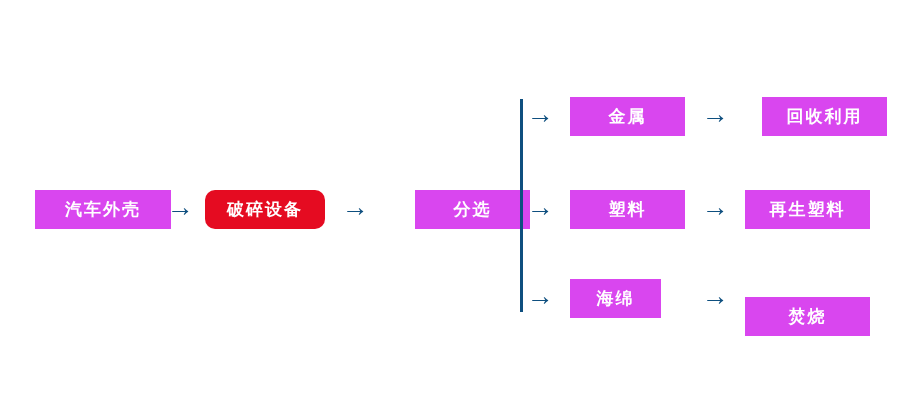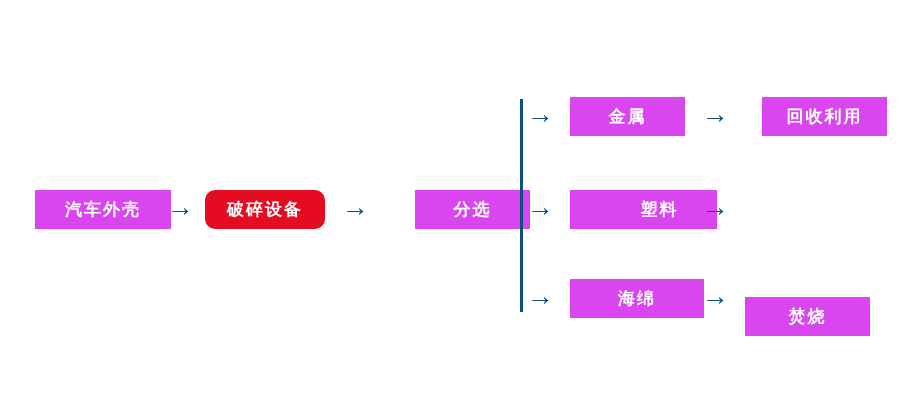--- a/index.html
+++ b/index.html
@@ -64,26 +64,27 @@
   <span class="arrow" style="left:540px; top:116px;">→</span>
 
   <div class="node blue" style="left:570px; top:97px; width:115px;">金属</div>
 
   <span class="arrow" style="left:715px; top:116px;">→</span>
 
   <div class="node blue" style="left:762px; top:97px; width:125px;">回收利用</div>
 
   <span class="arrow" style="left:540px; top:209px;">→</span>
 
-  <div class="node blue" style="left:570px; top:190px; width:115px;padding-left:32px;">塑料</div>
+  <div class="node blue" style="left:570px; top:190px; width:115px;">塑料</div>
 
   <span class="arrow" style="left:715px; top:209px;">→</span>
 
+  <div class="node blue" style="left:745px; top:190px; width:125px;">再生塑料</div>
 
   <span class="arrow" style="left:540px; top:298px;">→</span>
 
-  <div class="node blue" style="left:570px; top:279px; width:134px;">海绵</div>
+  <div class="node blue" style="left:570px; top:279px; width:91px;">海绵</div>
 
   <span class="arrow" style="left:715px; top:298px;">→</span>
 
   <div class="node blue" style="left:745px; top:279px; width:125px;margin-top:18px;">焚烧</div>
 
 </div>
 
 </body></html>

